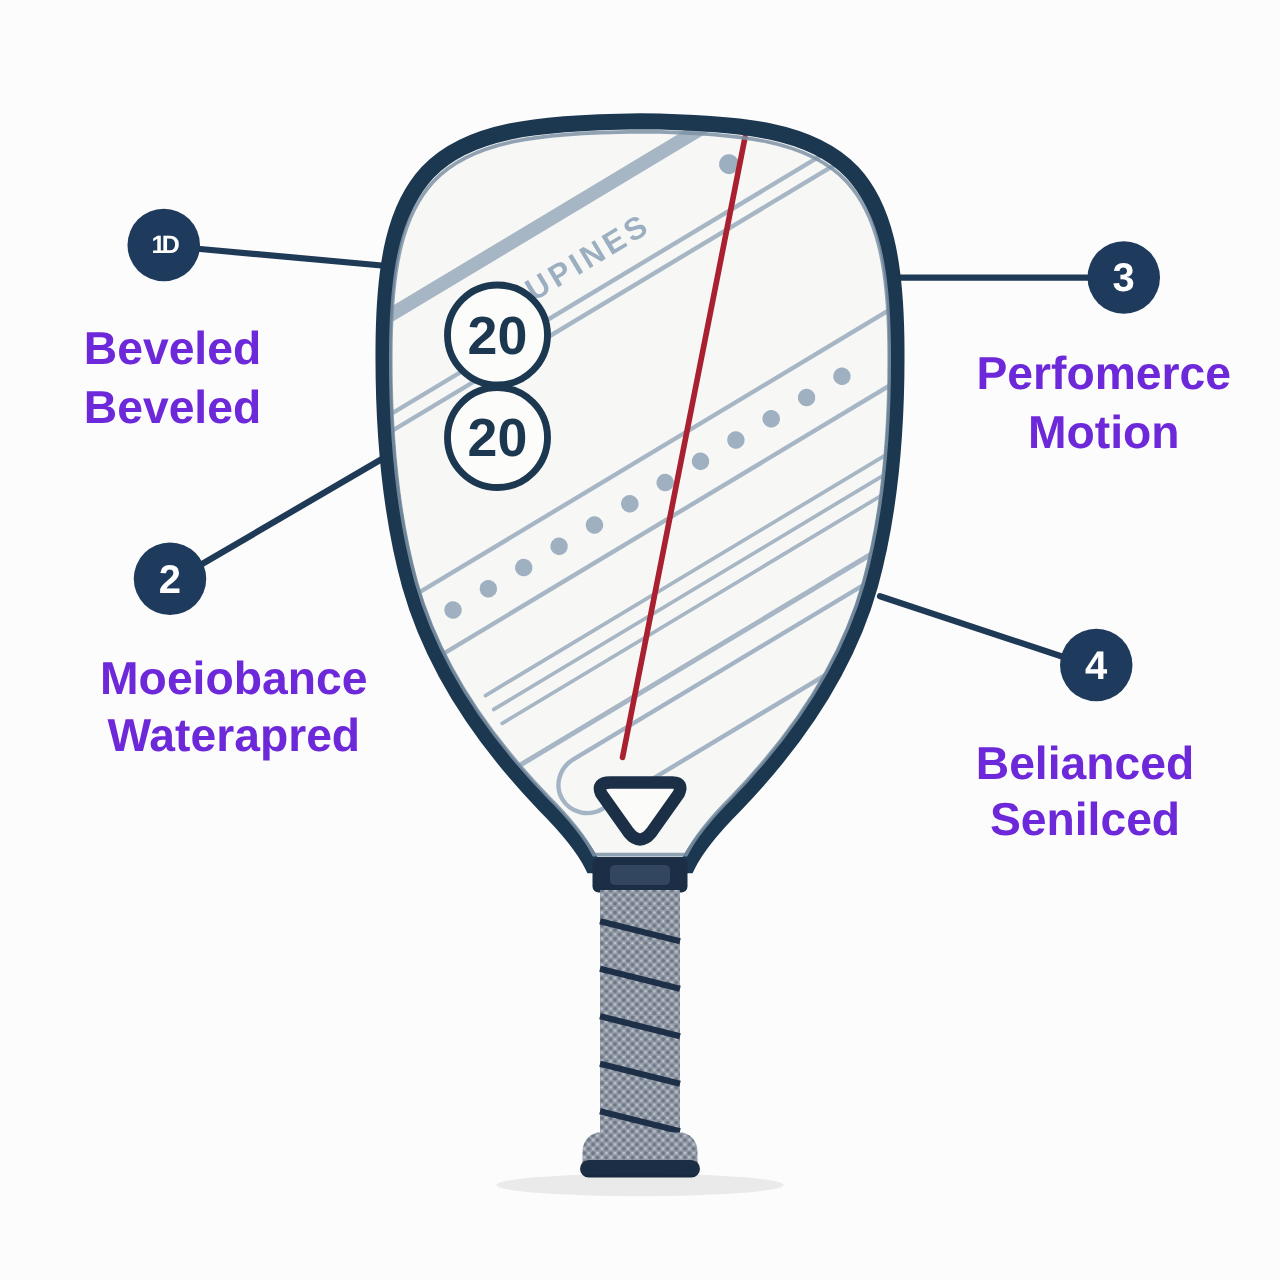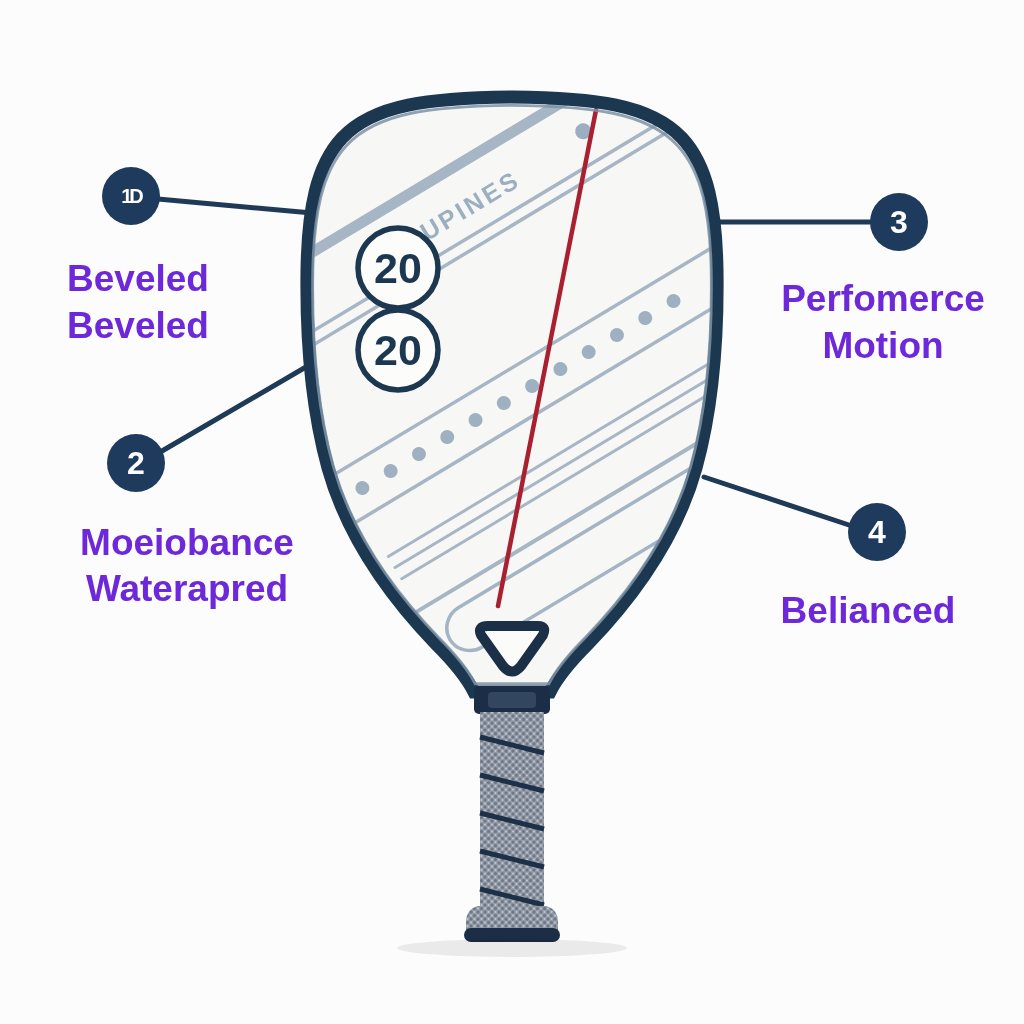--- a/index.html
+++ b/index.html
@@ -155,15 +155,16 @@
   <div class="callout-label l2">
     <div>Moeiobance</div>
     <div>Waterapred</div>
   </div>
   <div class="callout-label l3">
     <div>Perfomerce</div>
     <div>Motion</div>
   </div>
   <div class="callout-label l4">
     <div>Belianced</div>
+    <div>Senilced</div>
   </div>
 
 </div>
 
 </body></html>

